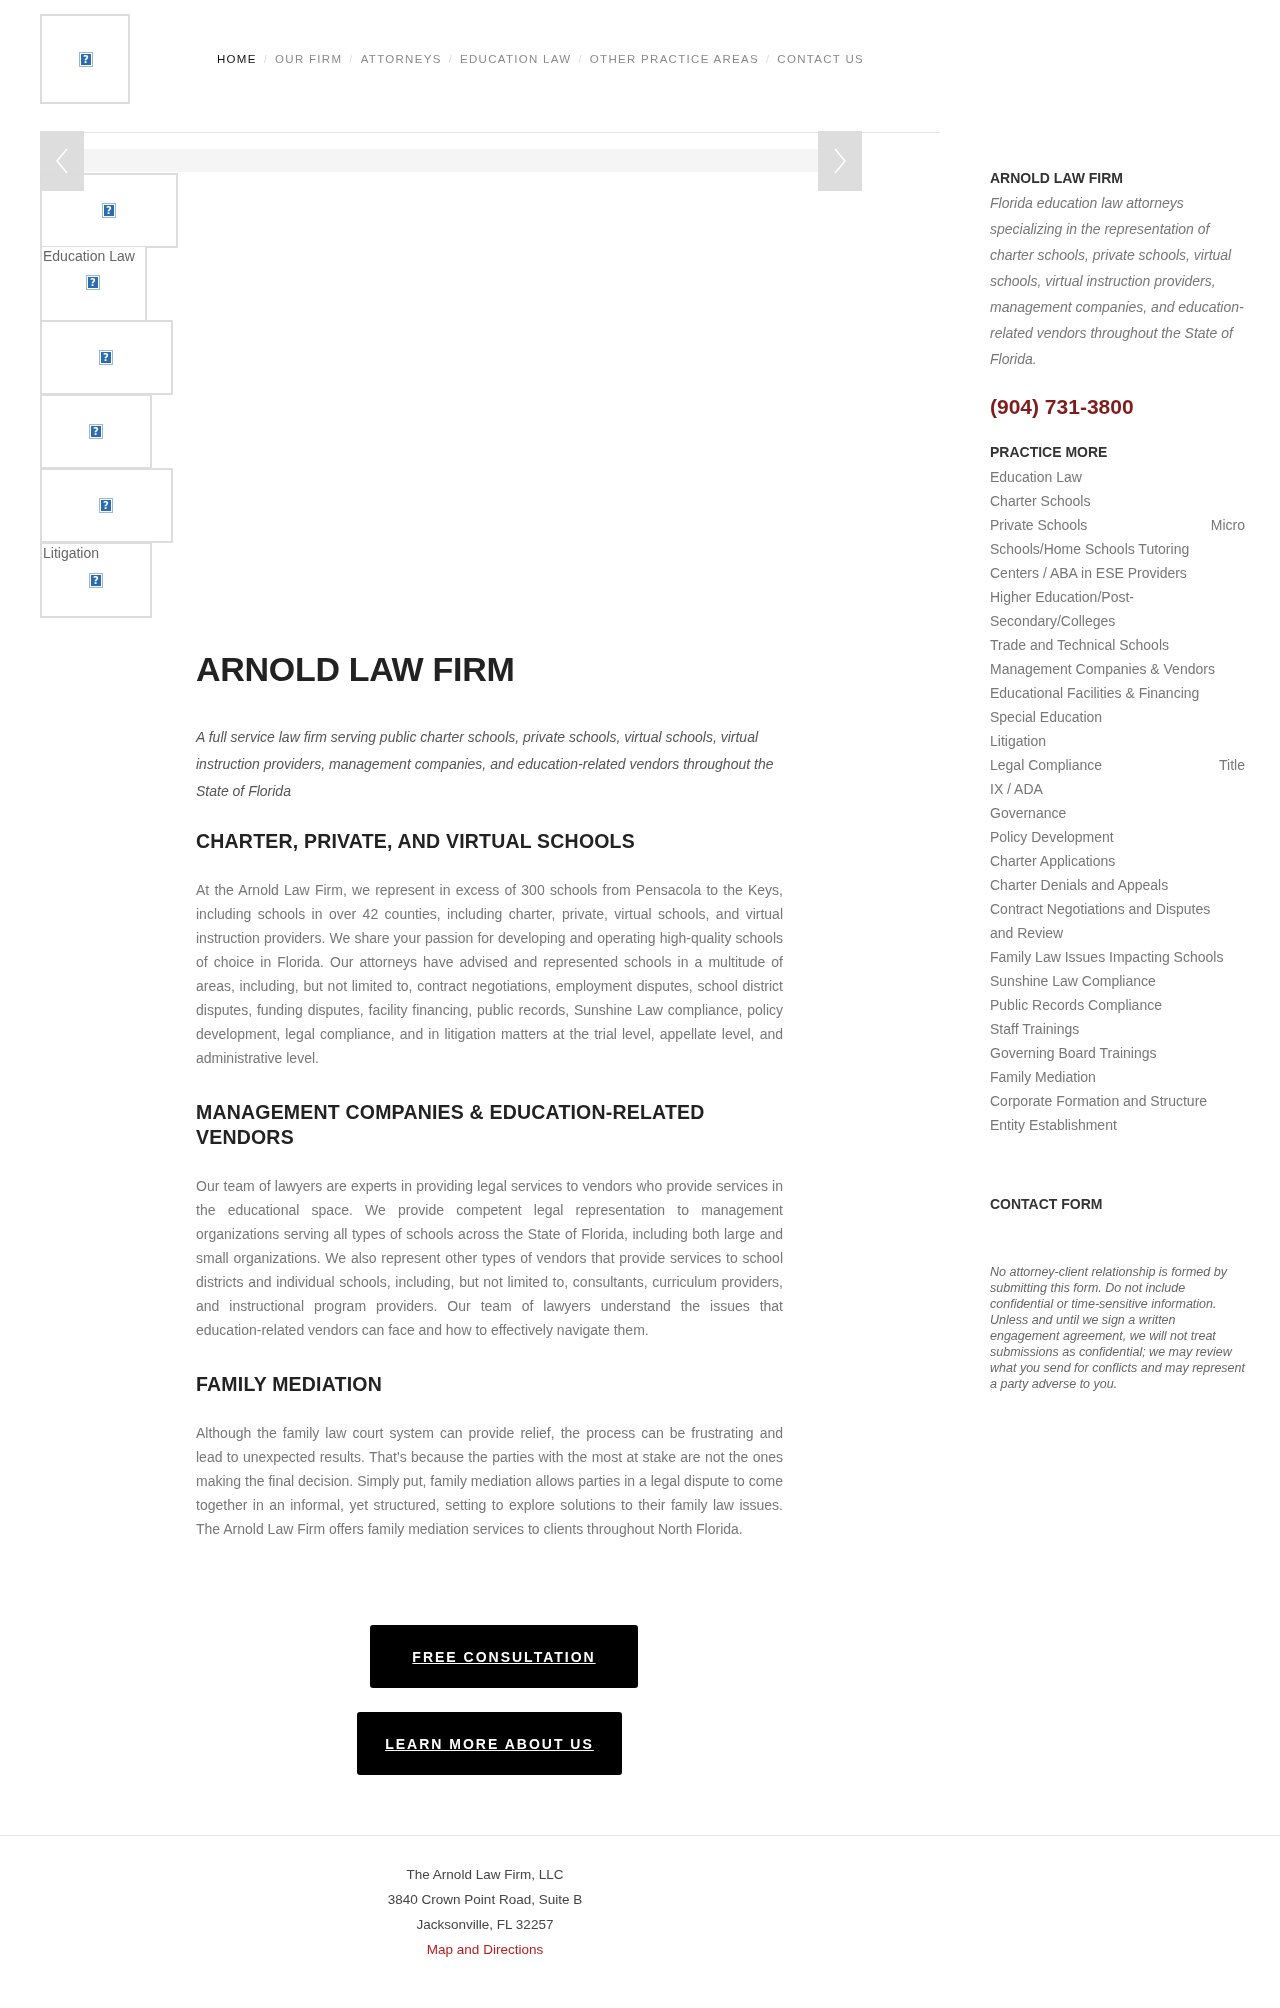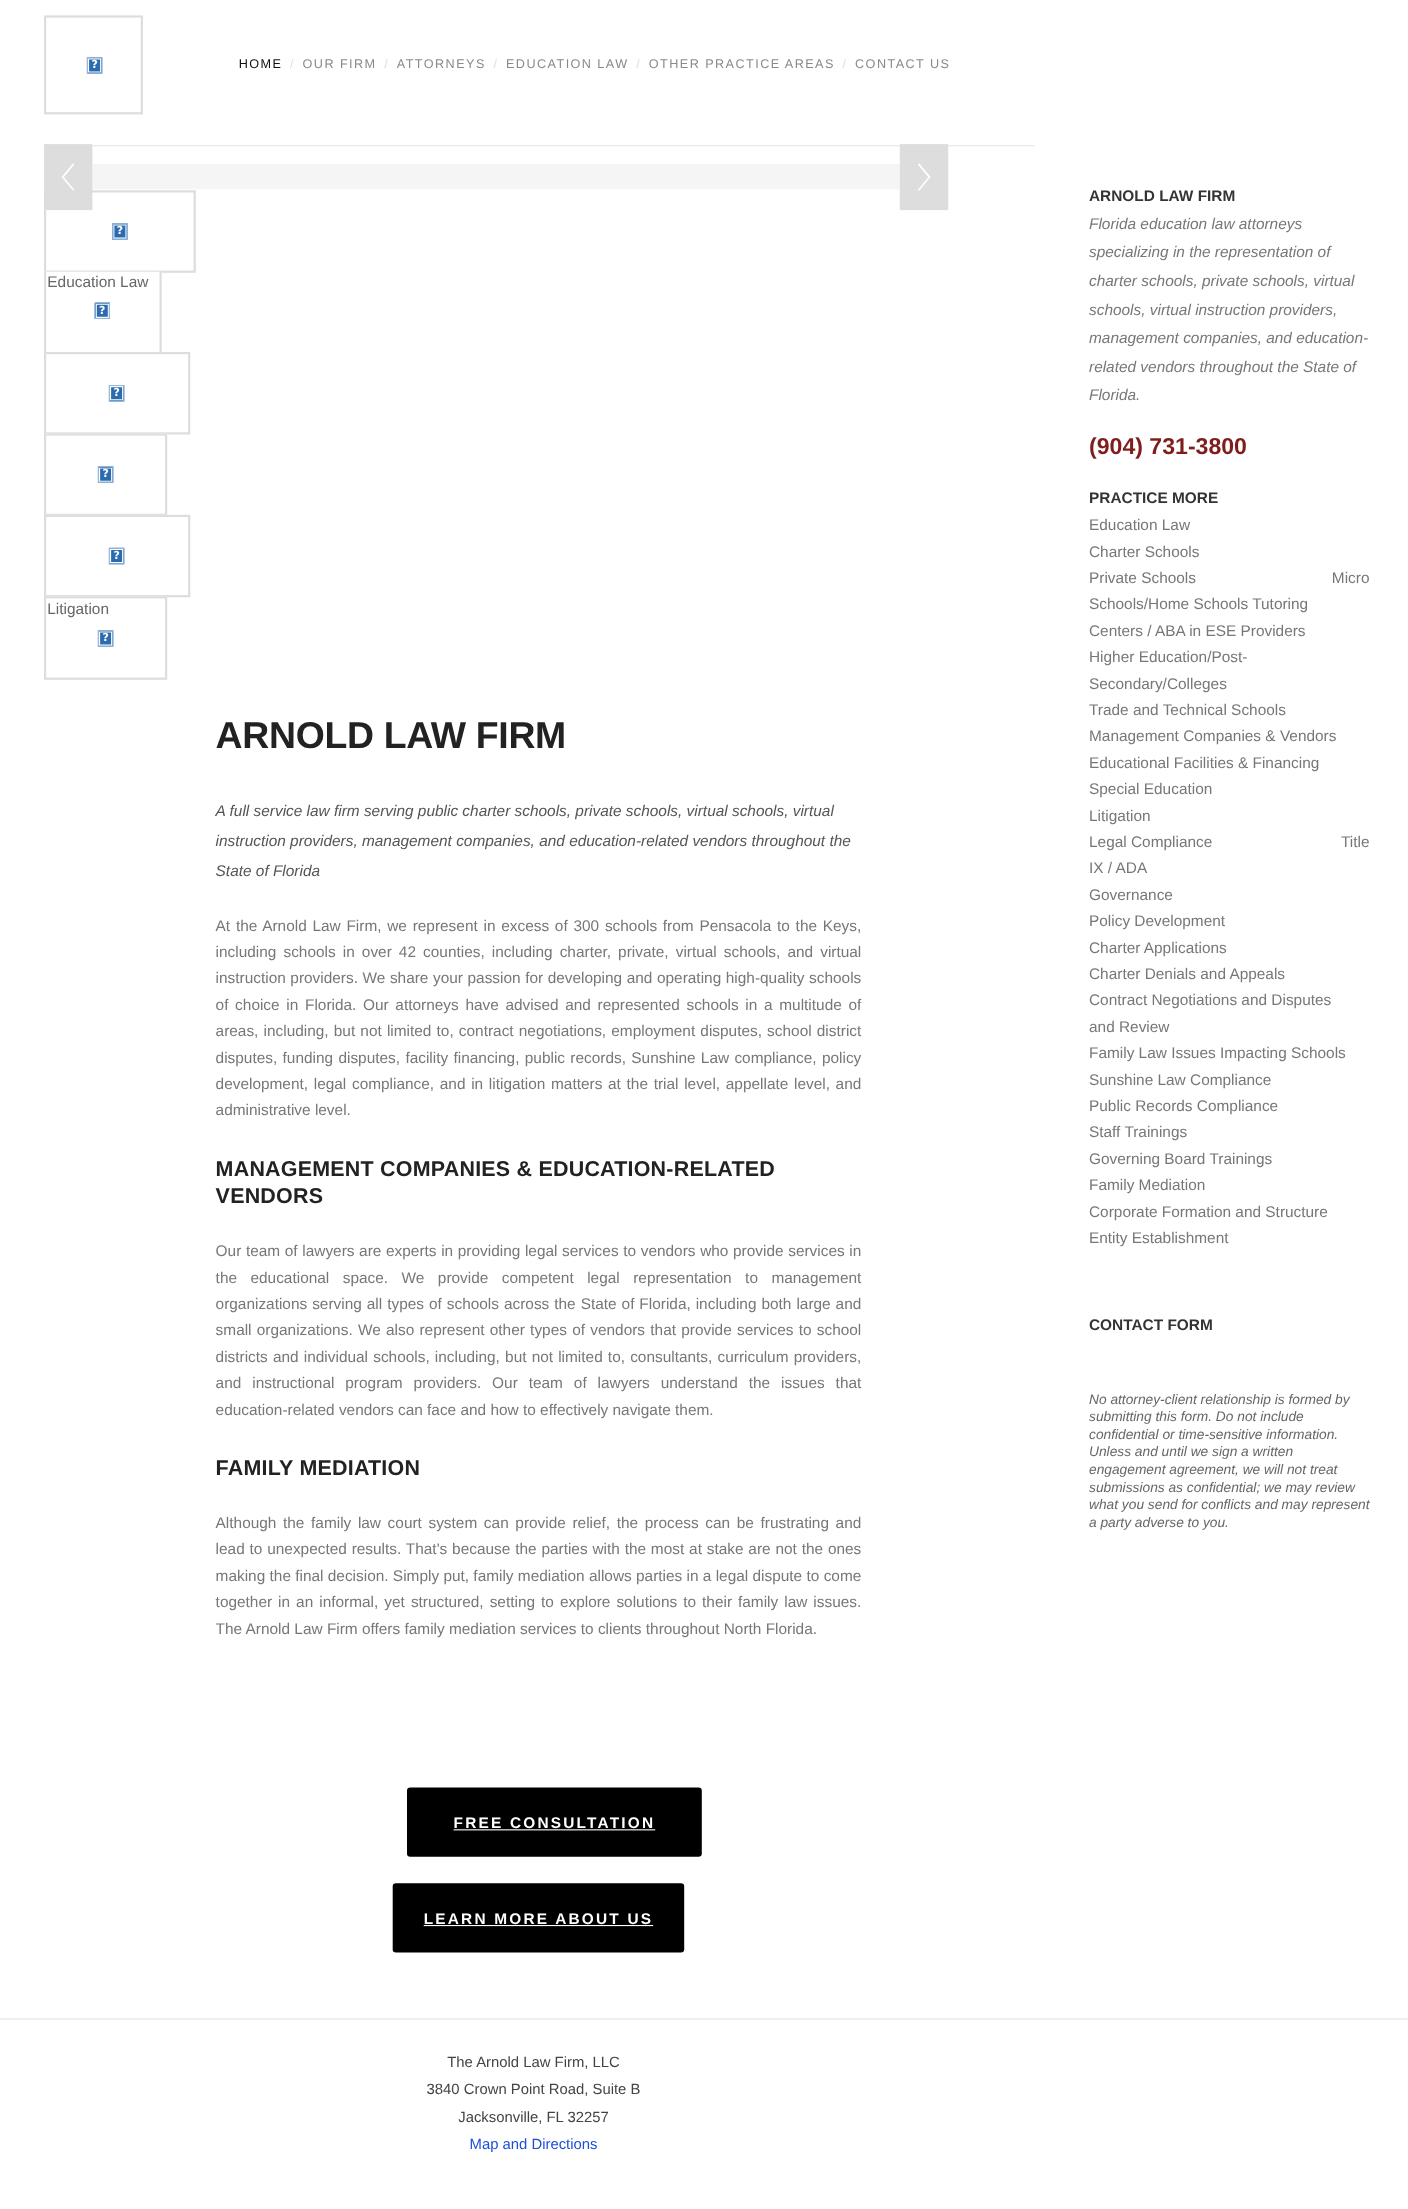--- a/index.html
+++ b/index.html
@@ -35,21 +35,21 @@
   .h1 { font-size: 34px; font-weight: bold; color: #222222; letter-spacing: -0.3px; line-height: 42px; }
   .lead { margin-top: 34px; font-size: 14px; font-style: italic; color: #555555; line-height: 27px; }
   .h2 { font-size: 19.5px; font-weight: bold; color: #222222; line-height: 25px; letter-spacing: 0.2px; }
   .para { font-size: 14px; color: #777777; line-height: 24px; text-align: justify; }
 
   .btn { position: absolute; background: #000000; color: #ffffff; border-radius: 3px; display: flex; align-items: center; justify-content: center;
     font-size: 14px; font-weight: bold; letter-spacing: 2px; text-transform: uppercase; }
 
   .footer-line { left: 0; top: 1835px; width: 1280px; height: 1px; background: #e4e4e4; }
   .footer { left: 285px; top: 1862px; width: 400px; text-align: center; font-size: 13.5px; color: #444444; line-height: 25px; }
-  .footer .map-link { color: #1d4ed8; text-decoration: none; }
+  .footer .map-link { color: #b91c1c; text-decoration: none; }
 
   
   .sidebar { left: 990px; top: 168px; width: 255px; }
   .sb-title { font-size: 14px; font-weight: bold; color: #333333; line-height: 20px; }
   .sb-desc { font-size: 14px; font-style: italic; color: #777777; line-height: 26px; margin-top: 2px; }
   .sb-phone { font-size: 21px; font-weight: bold; color: #7f1d1d; margin-top: 22px; line-height: 26px; }
   .sb-heading2 { margin-top: 22px; }
   .pa-list { list-style: none; margin-top: 3px; }
   .pa-list li { font-size: 14px; color: #777777; line-height: 24px; display: flex; justify-content: space-between; white-space: nowrap; }
   .pa-list li a { color: #777777; text-decoration: none; }
@@ -113,20 +113,21 @@
 </div>
 <div class="thumb" style="top:542px;width:112px;height:76px;">
   <span class="thumb-caption">Litigation</span>
   <span class="broken-img" style="left:47px;top:29px;">?</span>
 </div>
 
 <div class="abs main">
   <h1 class="h1">ARNOLD LAW FIRM</h1>
   <p class="lead">A full service law firm serving public charter schools, private schools, virtual schools, virtual instruction providers, management companies, and education-related vendors throughout the State of Florida</p>
 
+  <h2 class="h2" style="margin-top:24px;">CHARTER, PRIVATE, AND VIRTUAL SCHOOLS</h2>
   <p class="para" style="margin-top:24px;">At the Arnold Law Firm, we represent in excess of 300 schools from Pensacola to the Keys, including schools in over 42 counties, including charter, private, virtual schools, and virtual instruction providers. We share your passion for developing and operating high-quality schools of choice in Florida. Our attorneys have advised and represented schools in a multitude of areas, including, but not limited to, contract negotiations, employment disputes, school district disputes, funding disputes, facility financing, public records, Sunshine Law compliance, policy development, legal compliance, and in litigation matters at the trial level, appellate level, and administrative level.</p>
 
   <h2 class="h2" style="margin-top:30px;">MANAGEMENT COMPANIES &amp; EDUCATION-RELATED VENDORS</h2>
   <p class="para" style="margin-top:24px;">Our team of lawyers are experts in providing legal services to vendors who provide services in the educational space. We provide competent legal representation to management organizations serving all types of schools across the State of Florida, including both large and small organizations. We also represent other types of vendors that provide services to school districts and individual schools, including, but not limited to, consultants, curriculum providers, and instructional program providers. Our team of lawyers understand the issues that education-related vendors can face and how to effectively navigate them.</p>
 
   <h2 class="h2" style="margin-top:30px;">FAMILY MEDIATION</h2>
   <p class="para" style="margin-top:24px;">Although the family law court system can provide relief, the process can be frustrating and lead to unexpected results. That's because the parties with the most at stake are not the ones making the final decision. Simply put, family mediation allows parties in a legal dispute to come together in an informal, yet structured, setting to explore solutions to their family law issues. The Arnold Law Firm offers family mediation services to clients throughout North Florida.</p>
 </div>
 
 <a href="#" class="btn" style="left:370px;top:1625px;width:268px;height:63px;">FREE CONSULTATION</a>

